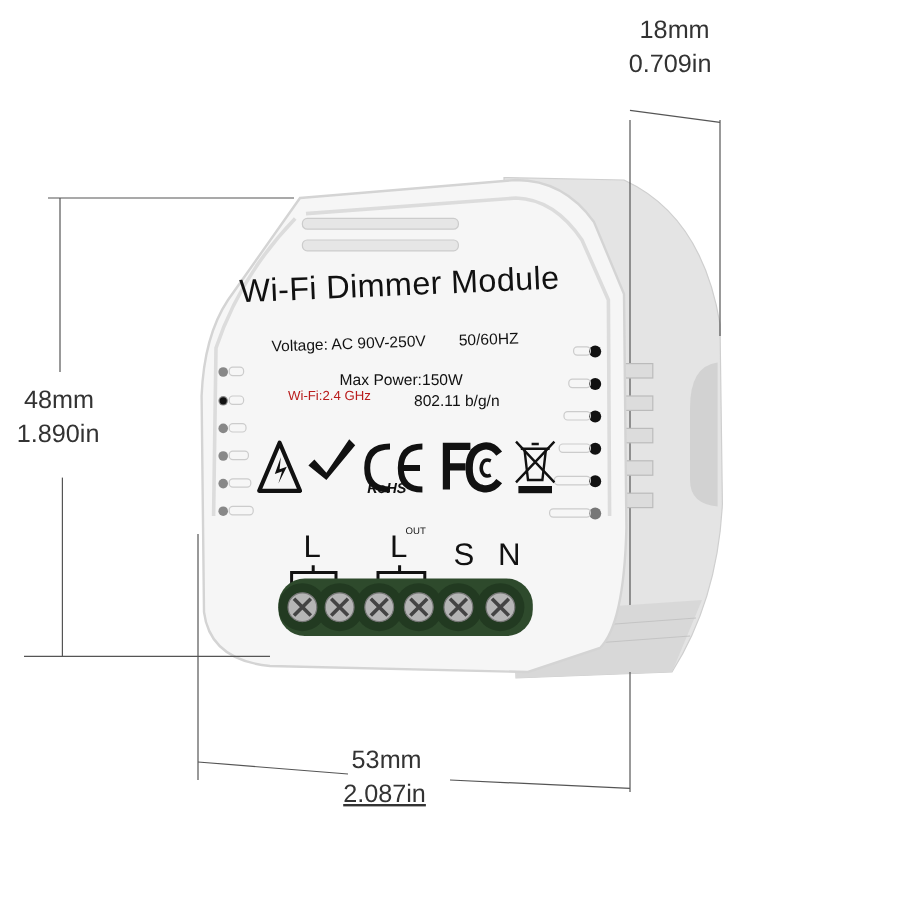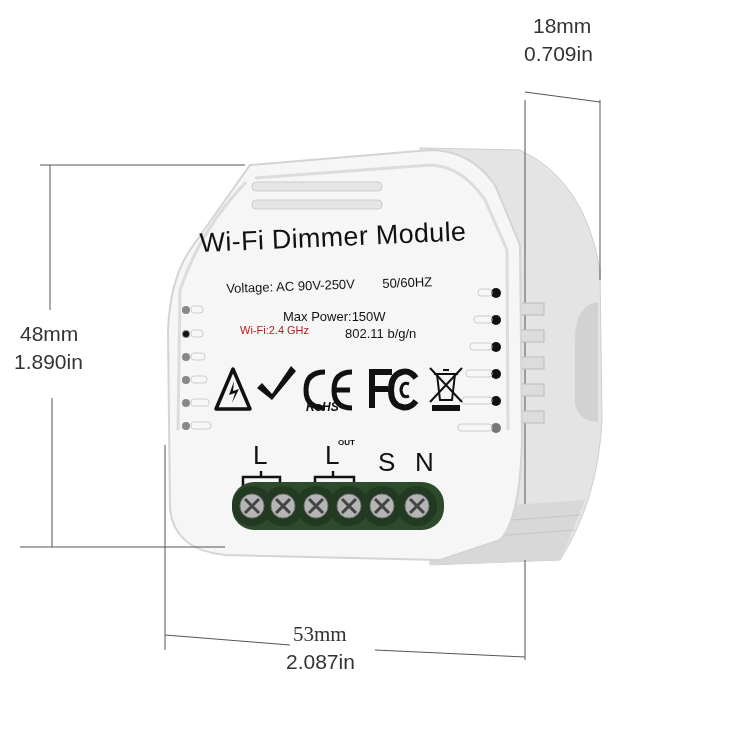--- a/index.html
+++ b/index.html
@@ -143,22 +143,22 @@
 <div class="label" style="left:199px;top:228px;font-size:27px;font-weight:normal;color:#111;transform:rotate(-2.5deg);transform-origin:left top;letter-spacing:0.3px;">Wi-Fi Dimmer Module</div>
 <div class="label" style="left:226px;top:281px;font-size:13px;color:#111;transform:rotate(-2deg);transform-origin:left top;">Voltage: AC 90V-250V</div>
 <div class="label" style="left:382px;top:276px;font-size:13px;color:#111;transform:rotate(-2deg);transform-origin:left top;">50/60HZ</div>
 <div class="label" style="left:283px;top:309px;font-size:13px;color:#111;">Max Power:150W</div>
 <div class="label" style="left:240px;top:324px;font-size:11px;color:#b91c1c;">Wi-Fi:2.4 GHz</div>
 <div class="label" style="left:345px;top:326px;font-size:13px;color:#111;">802.11 b/g/n</div>
 <div class="label" style="left:258px;top:400px;font-size:12px;font-weight:bold;font-style:italic;color:#111;margin-left:48px;">RoHS</div>
 
 <div class="label" style="left:253px;top:440px;font-size:26px;color:#111;">L</div>
 <div class="label" style="left:325px;top:440px;font-size:26px;color:#111;">L</div>
-<div class="label" style="left:338px;top:438px;font-size:8px;color:#111;font-weight:bold;">OUT</div>
+<div class="label" style="left:338px;top:438px;font-size:8px;color:#111;">OUT</div>
 <div class="label" style="left:378px;top:447px;font-size:26px;color:#111;">S</div>
 <div class="label" style="left:415px;top:447px;font-size:26px;color:#111;">N</div>
 
 <div class="label dim-text" style="left:533px;top:14px;">18mm</div>
 <div class="label dim-text" style="left:524px;top:42px;">0.709in</div>
 <div class="label dim-text" style="left:20px;top:322px;">48mm</div>
 <div class="label dim-text" style="left:14px;top:350px;">1.890in</div>
-<div class="label dim-text" style="left:293px;top:622px;font-family:Liberation Serif, serif;">53mm</div>
-<div class="label dim-text" style="left:286px;top:650px;">2.087in</div>
+<div class="label dim-text" style="left:293px;top:622px;">53mm</div>
+<div class="label dim-text" style="left:286px;top:650px;text-decoration:underline;">2.087in</div>
 
 </body></html>

